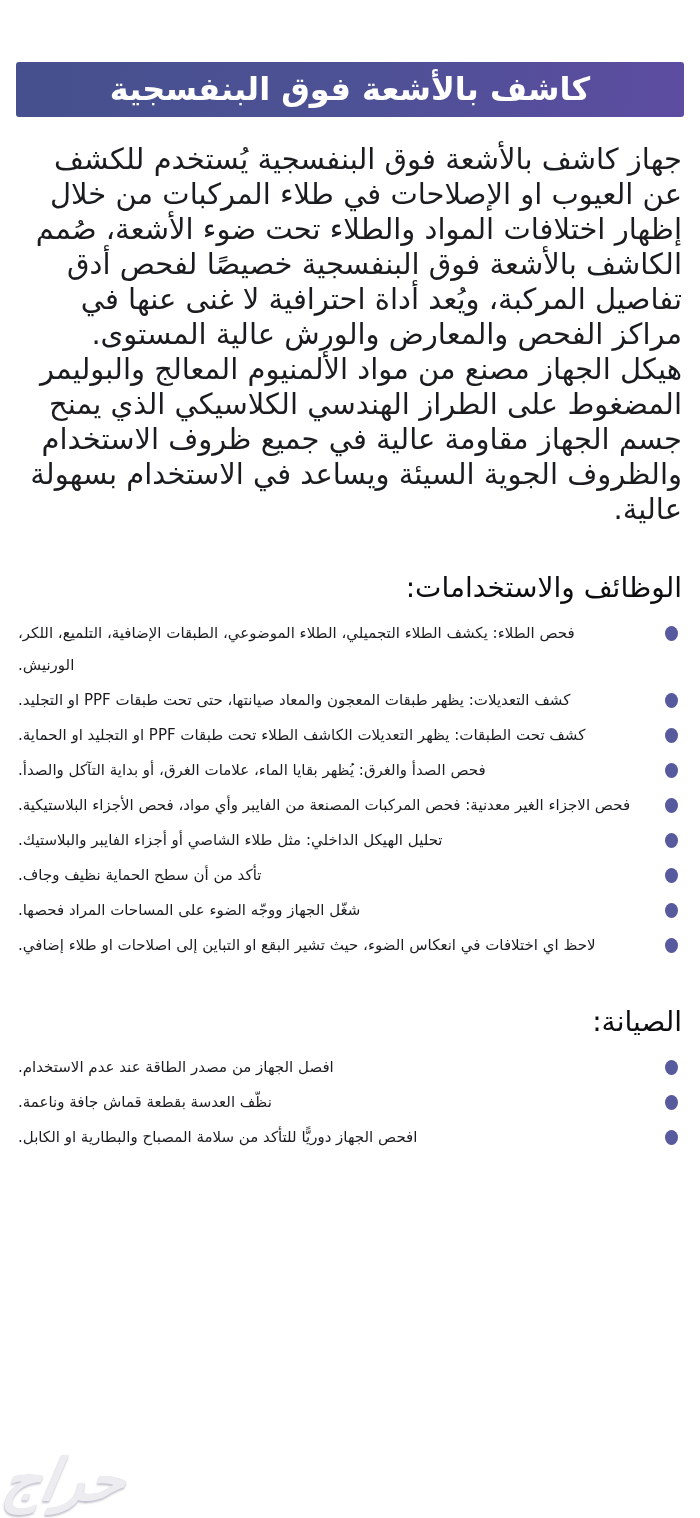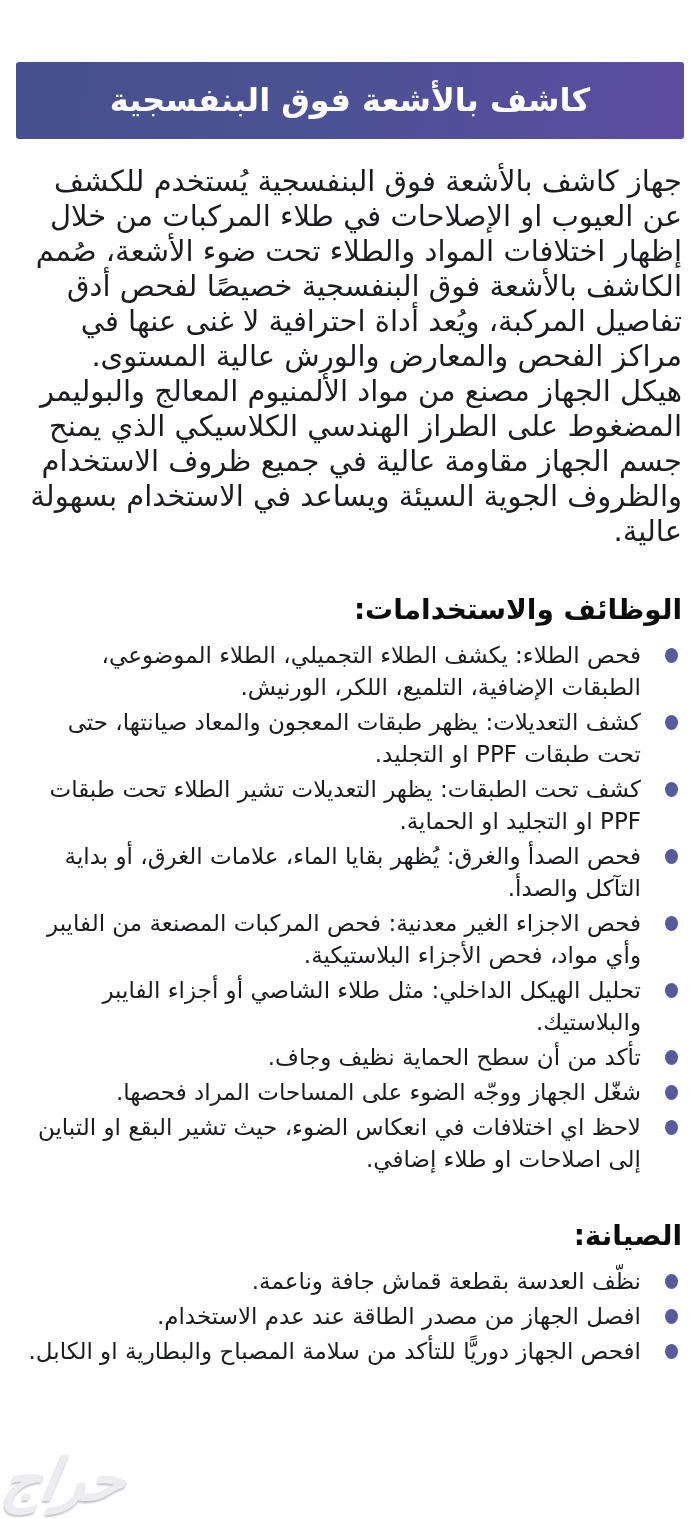--- a/index.html
+++ b/index.html
@@ -13,21 +13,21 @@
     font-family: "DejaVu Sans", sans-serif;
     direction: rtl;
     position: relative;
     overflow: hidden;
     --bullet-color: #575b9d;
     --body-text: #1b1c1f;
     --heading-text: #0d0d10;
   }
   .banner {
     margin: 62px 16px 0 16px;
-    height: 77px;
+    height: 55px;
     border-radius: 3px;
     background: linear-gradient(100deg, #46508e 0%, #4d5195 50%, #5d4ca1 100%);
     display: flex;
     align-items: center;
     justify-content: center;
   }
   .banner h1 {
     margin: 0;
     color: #ffffff;
     font-size: 32px;
@@ -42,38 +42,38 @@
     margin: 0;
     font-size: 29px;
     line-height: 35px;
     color: var(--body-text);
     text-align: right;
   }
   .sec-h {
     margin: 44px 0 12px 0;
     font-size: 28px;
     line-height: 34px;
-    font-weight: bold;
+    font-weight: normal;
     color: var(--heading-text);
     text-align: right;
   }
   ul.blist {
     list-style: none;
     margin: 0;
     padding: 0 4px 0 0;
   }
   ul.blist li {
     display: flex;
     align-items: flex-start;
-    gap: 24px;
-    font-size: 23px;
+    gap: 30px;
+    font-size: 15px;
     line-height: 32px;
     color: var(--body-text);
     margin-bottom: 3px;
-    text-align: right;
+    text-align: left;
   }
   .dot {
     flex: 0 0 auto;
     width: 13px;
     height: 15px;
     border-radius: 50%;
     background: var(--bullet-color);
     margin-top: 9px;
   }
   .li-text {
@@ -115,21 +115,21 @@
           <li>
             <span class="dot"></span>
             <span class="li-text">فحص الطلاء: يكشف الطلاء التجميلي، الطلاء الموضوعي، الطبقات الإضافية، التلميع، اللكر، الورنيش.</span>
           </li>
           <li>
             <span class="dot"></span>
             <span class="li-text">كشف التعديلات: يظهر طبقات المعجون والمعاد صيانتها، حتى تحت طبقات PPF او التجليد.</span>
           </li>
           <li>
             <span class="dot"></span>
-            <span class="li-text">كشف تحت الطبقات: يظهر التعديلات تشير الطلاء تحت طبقات PPF او التجليد او الحماية.</span>
+            <span class="li-text">كشف تحت الطبقات: يظهر التعديلات الكاشف الطلاء تحت طبقات PPF او التجليد او الحماية.</span>
           </li>
           <li>
             <span class="dot"></span>
             <span class="li-text">فحص الصدأ والغرق: يُظهر بقايا الماء، علامات الغرق، أو بداية التآكل والصدأ.</span>
           </li>
           <li>
             <span class="dot"></span>
             <span class="li-text">فحص الاجزاء الغير معدنية: فحص المركبات المصنعة من الفايبر وأي مواد، فحص الأجزاء البلاستيكية.</span>
           </li>
           <li>
@@ -154,25 +154,25 @@
             <span class="li-text">لاحظ اي اختلافات في انعكاس الضوء، حيث تشير البقع او التباين إلى اصلاحات او طلاء إضافي.</span>
           </li>
         </ul>
     </section>
 
     <section>
       <h2 class="sec-h">الصيانة:</h2>
       <ul class="blist">
           <li>
             <span class="dot"></span>
-            <span class="li-text">نظّف العدسة بقطعة قماش جافة وناعمة.</span>
+            <span class="li-text">افصل الجهاز من مصدر الطاقة عند عدم الاستخدام.</span>
           </li>
           <li>
             <span class="dot"></span>
-            <span class="li-text">افصل الجهاز من مصدر الطاقة عند عدم الاستخدام.</span>
+            <span class="li-text">نظّف العدسة بقطعة قماش جافة وناعمة.</span>
           </li>
           <li>
             <span class="dot"></span>
             <span class="li-text">افحص الجهاز دوريًّا للتأكد من سلامة المصباح والبطارية او الكابل.</span>
           </li>
         </ul>
     </section>
 
   </main>
 

